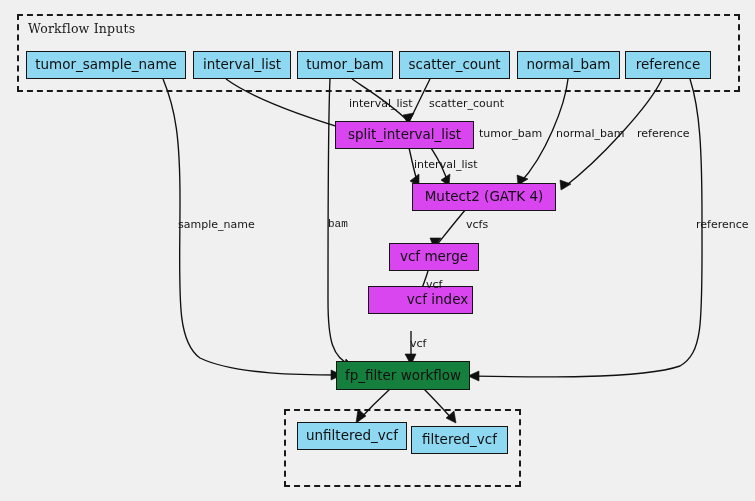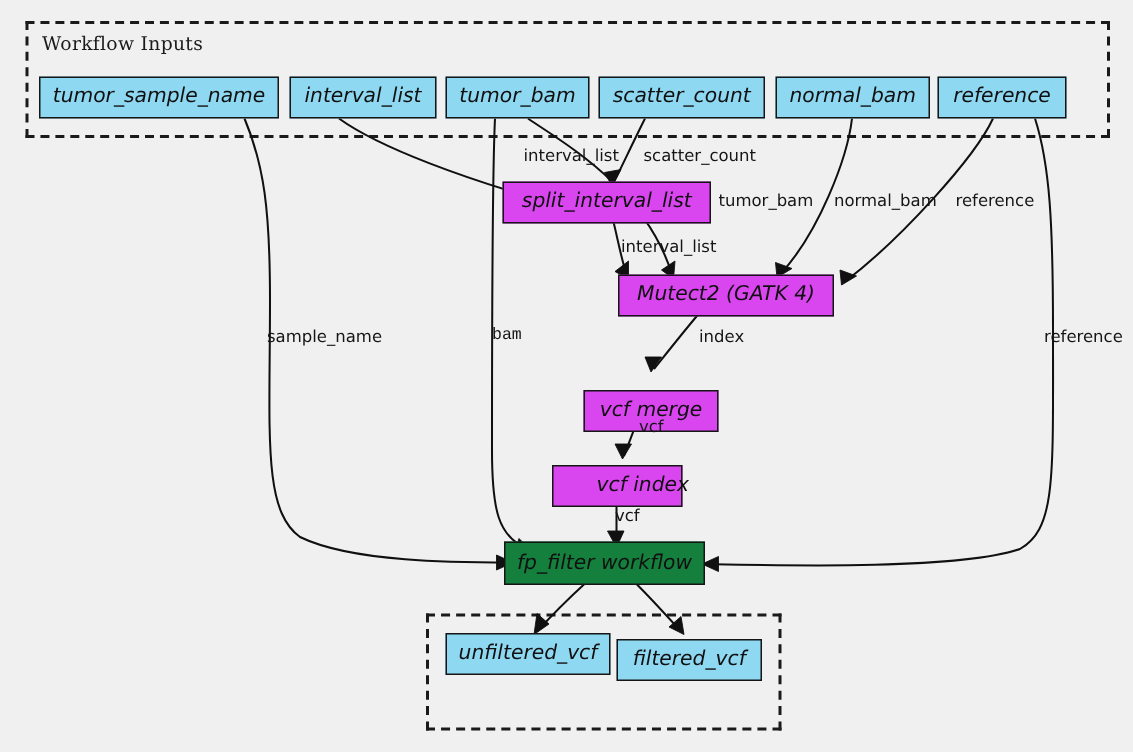--- a/index.html
+++ b/index.html
@@ -39,21 +39,20 @@
     position: absolute;
     box-sizing: border-box;
     border: 1.6px solid #151515;
     display: flex;
     align-items: center;
     justify-content: center;
     font-size: 13.5px;
     color: #101010;
     white-space: nowrap;
     line-height: 1;
-    font-style: italic;
   }
   .node-io {
     background: #8fd8f2;
   }
   .node-step {
     background: #d946ef;
   }
   .node-sub {
     background: #15803d;
   }
@@ -160,25 +159,25 @@
   </div>
 
   <div class="node node-step" style="left:335px; top:121px; width:139px; height:28px;">
     <span>split_interval_list</span>
   </div>
 
   <div class="node node-step" style="left:412px; top:183px; width:144px; height:28px;">
     <span>Mutect2 (GATK 4)</span>
   </div>
 
-  <div class="node node-step" style="left:389px; top:243px; width:90px; height:28px;margin-top:17px;">
+  <div class="node node-step" style="left:389px; top:243px; width:90px; height:28px;">
     <span>vcf merge</span>
   </div>
 
-  <div class="node node-step" style="left:368px; top:310px; width:87px; height:28px;padding-left:34px;">
+  <div class="node node-step" style="left:368px; top:286px; width:105px; height:28px;padding-left:34px;">
     <span>vcf index</span>
   </div>
 
   <div class="node node-sub" style="left:336px; top:361px; width:134px; height:29px;">
     <span>fp_filter workflow</span>
   </div>
 
   <div class="node node-io" style="left:297px; top:422px; width:110px; height:28px;">
     <span>unfiltered_vcf</span>
   </div>
@@ -192,21 +191,21 @@
   <div class="edge-label" style="left:429px; top:98px;">scatter_count</div>
 
   <div class="edge-label" style="left:414px; top:159px;">interval_list</div>
 
   <div class="edge-label" style="left:479px; top:128px;">tumor_bam</div>
 
   <div class="edge-label" style="left:556px; top:128px;">normal_bam</div>
 
   <div class="edge-label" style="left:637px; top:128px;">reference</div>
 
-  <div class="edge-label" style="left:466px; top:219px;">index</div>
+  <div class="edge-label" style="left:466px; top:219px;">vcfs</div>
 
   <div class="edge-label" style="left:426px; top:279px;">vcf</div>
 
   <div class="edge-label" style="left:410px; top:338px;">vcf</div>
 
   <div class="edge-label" style="left:178px; top:219px;">sample_name</div>
 
   <div class="edge-label" style="left:328px; top:219px;font-family:Liberation Mono, monospace;">bam</div>
 
   <div class="edge-label" style="left:696px; top:219px;">reference</div>

